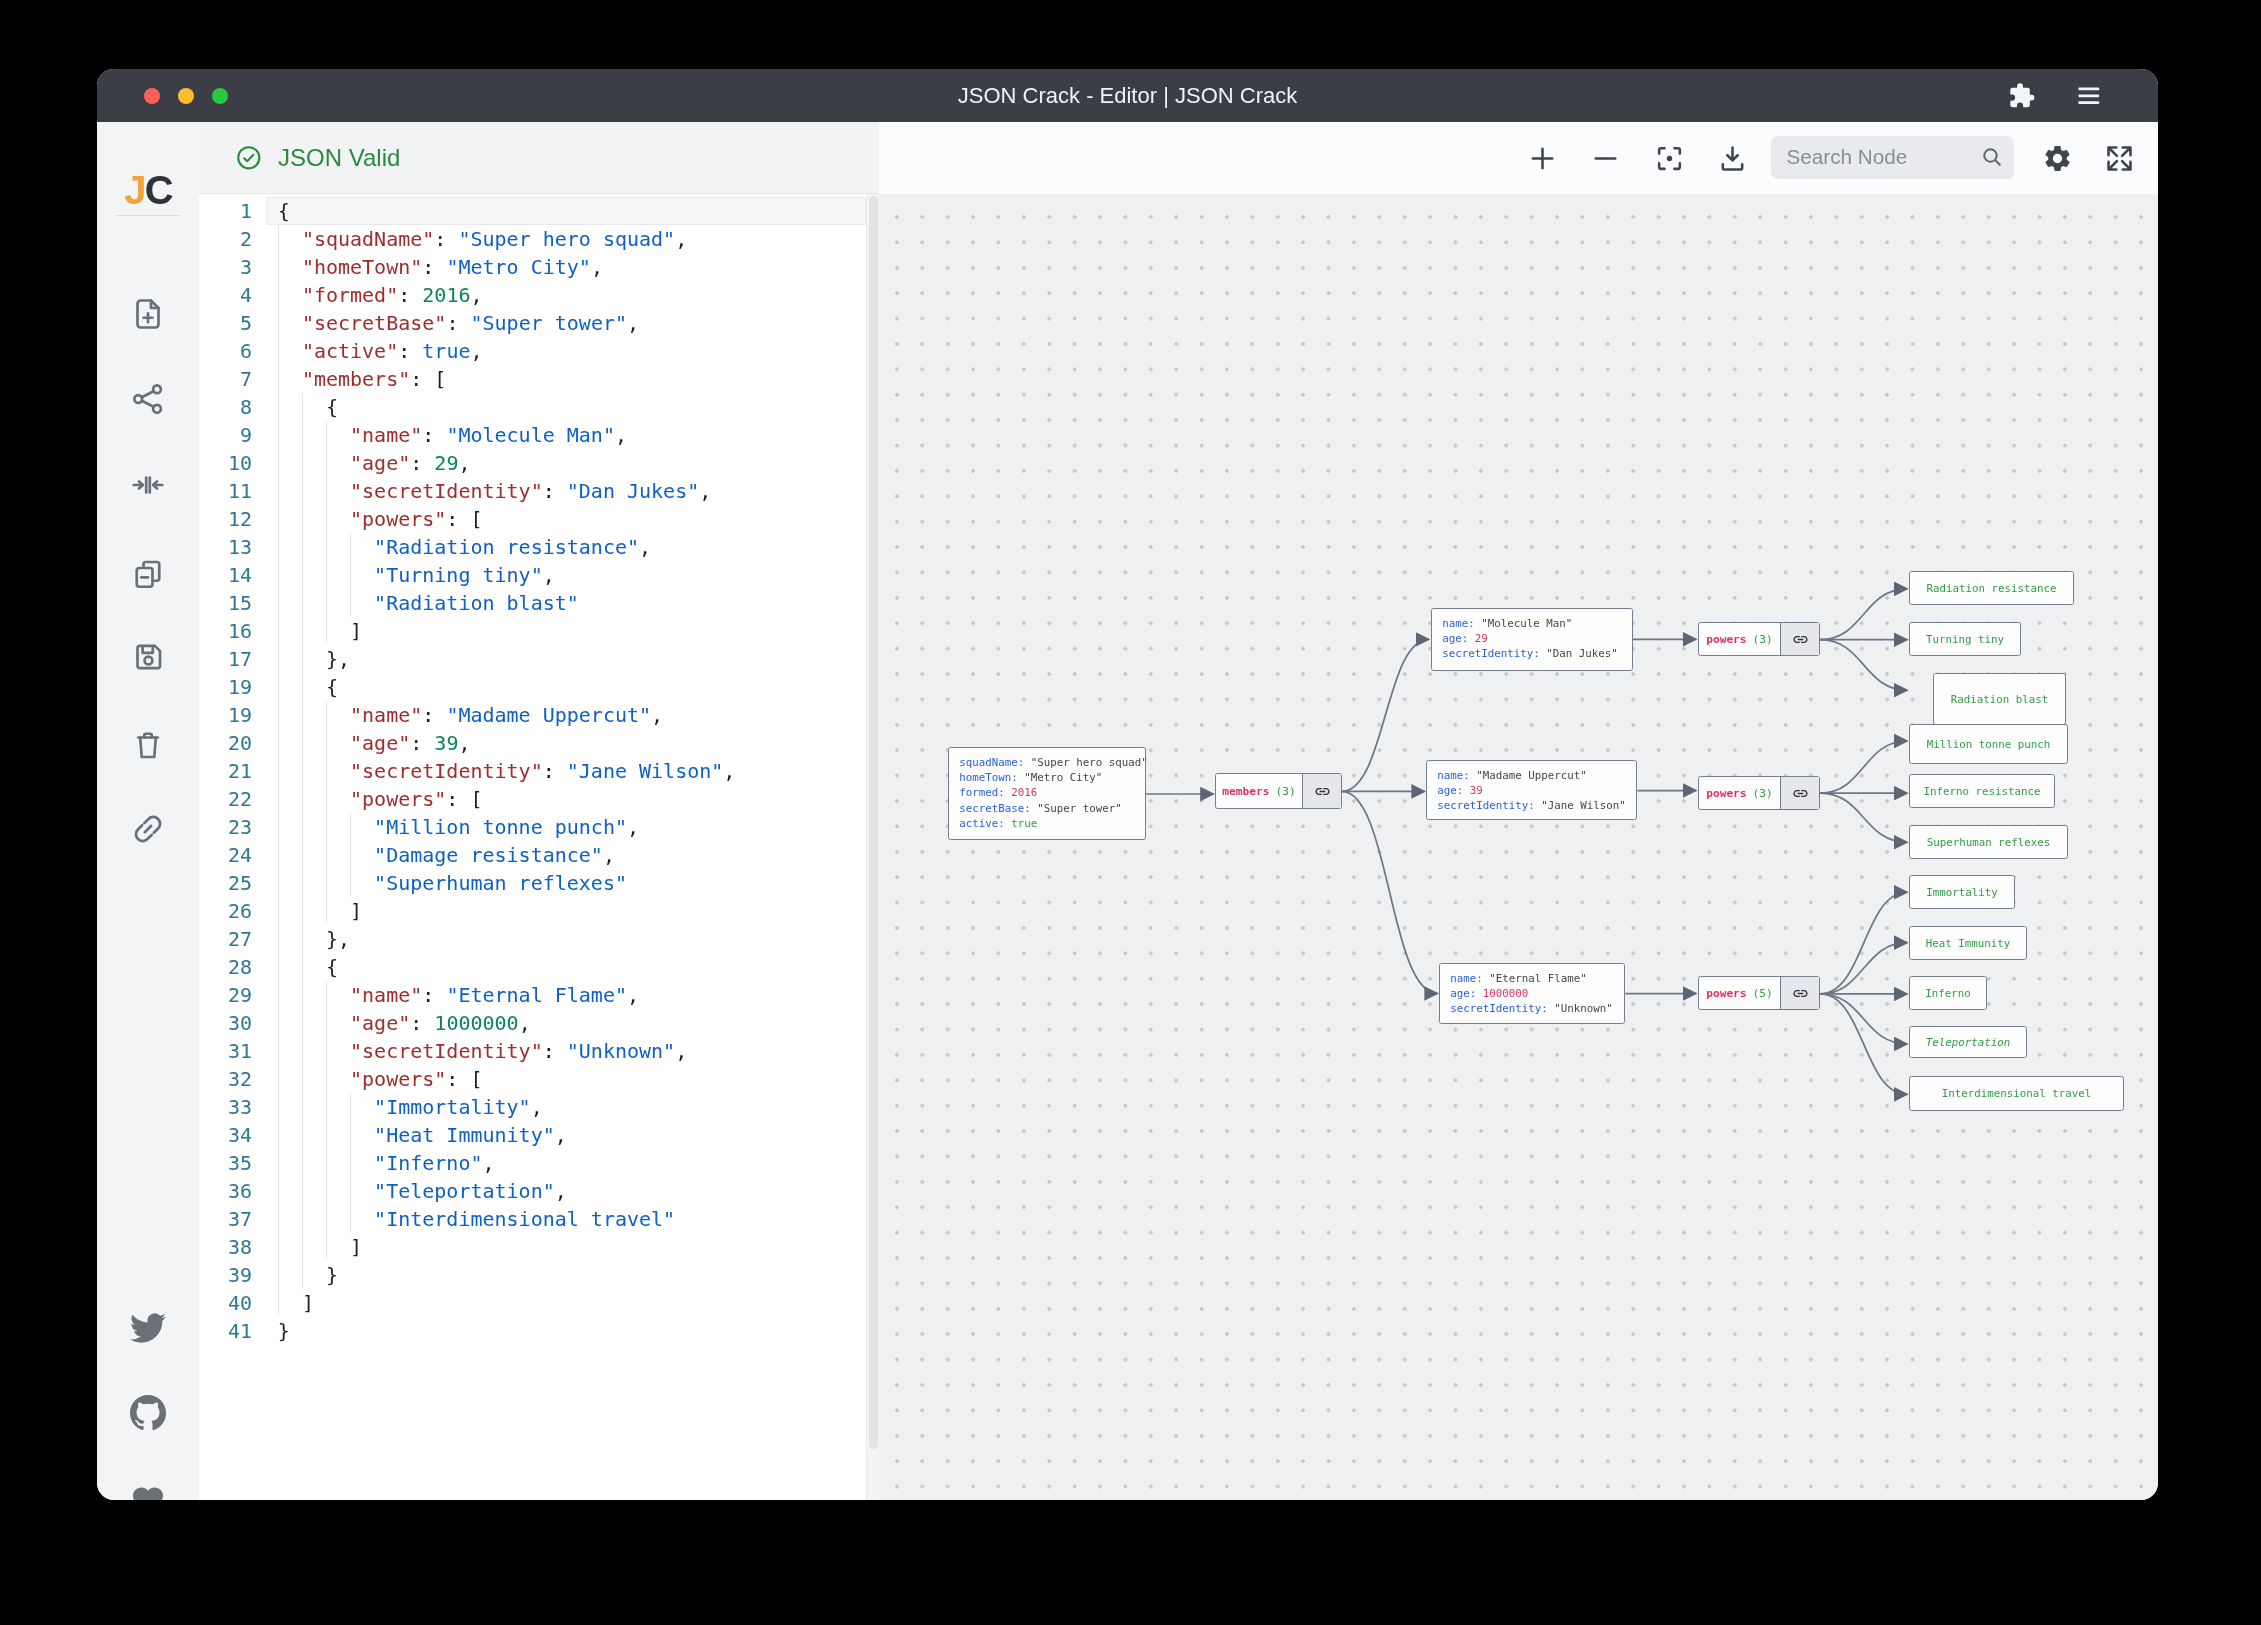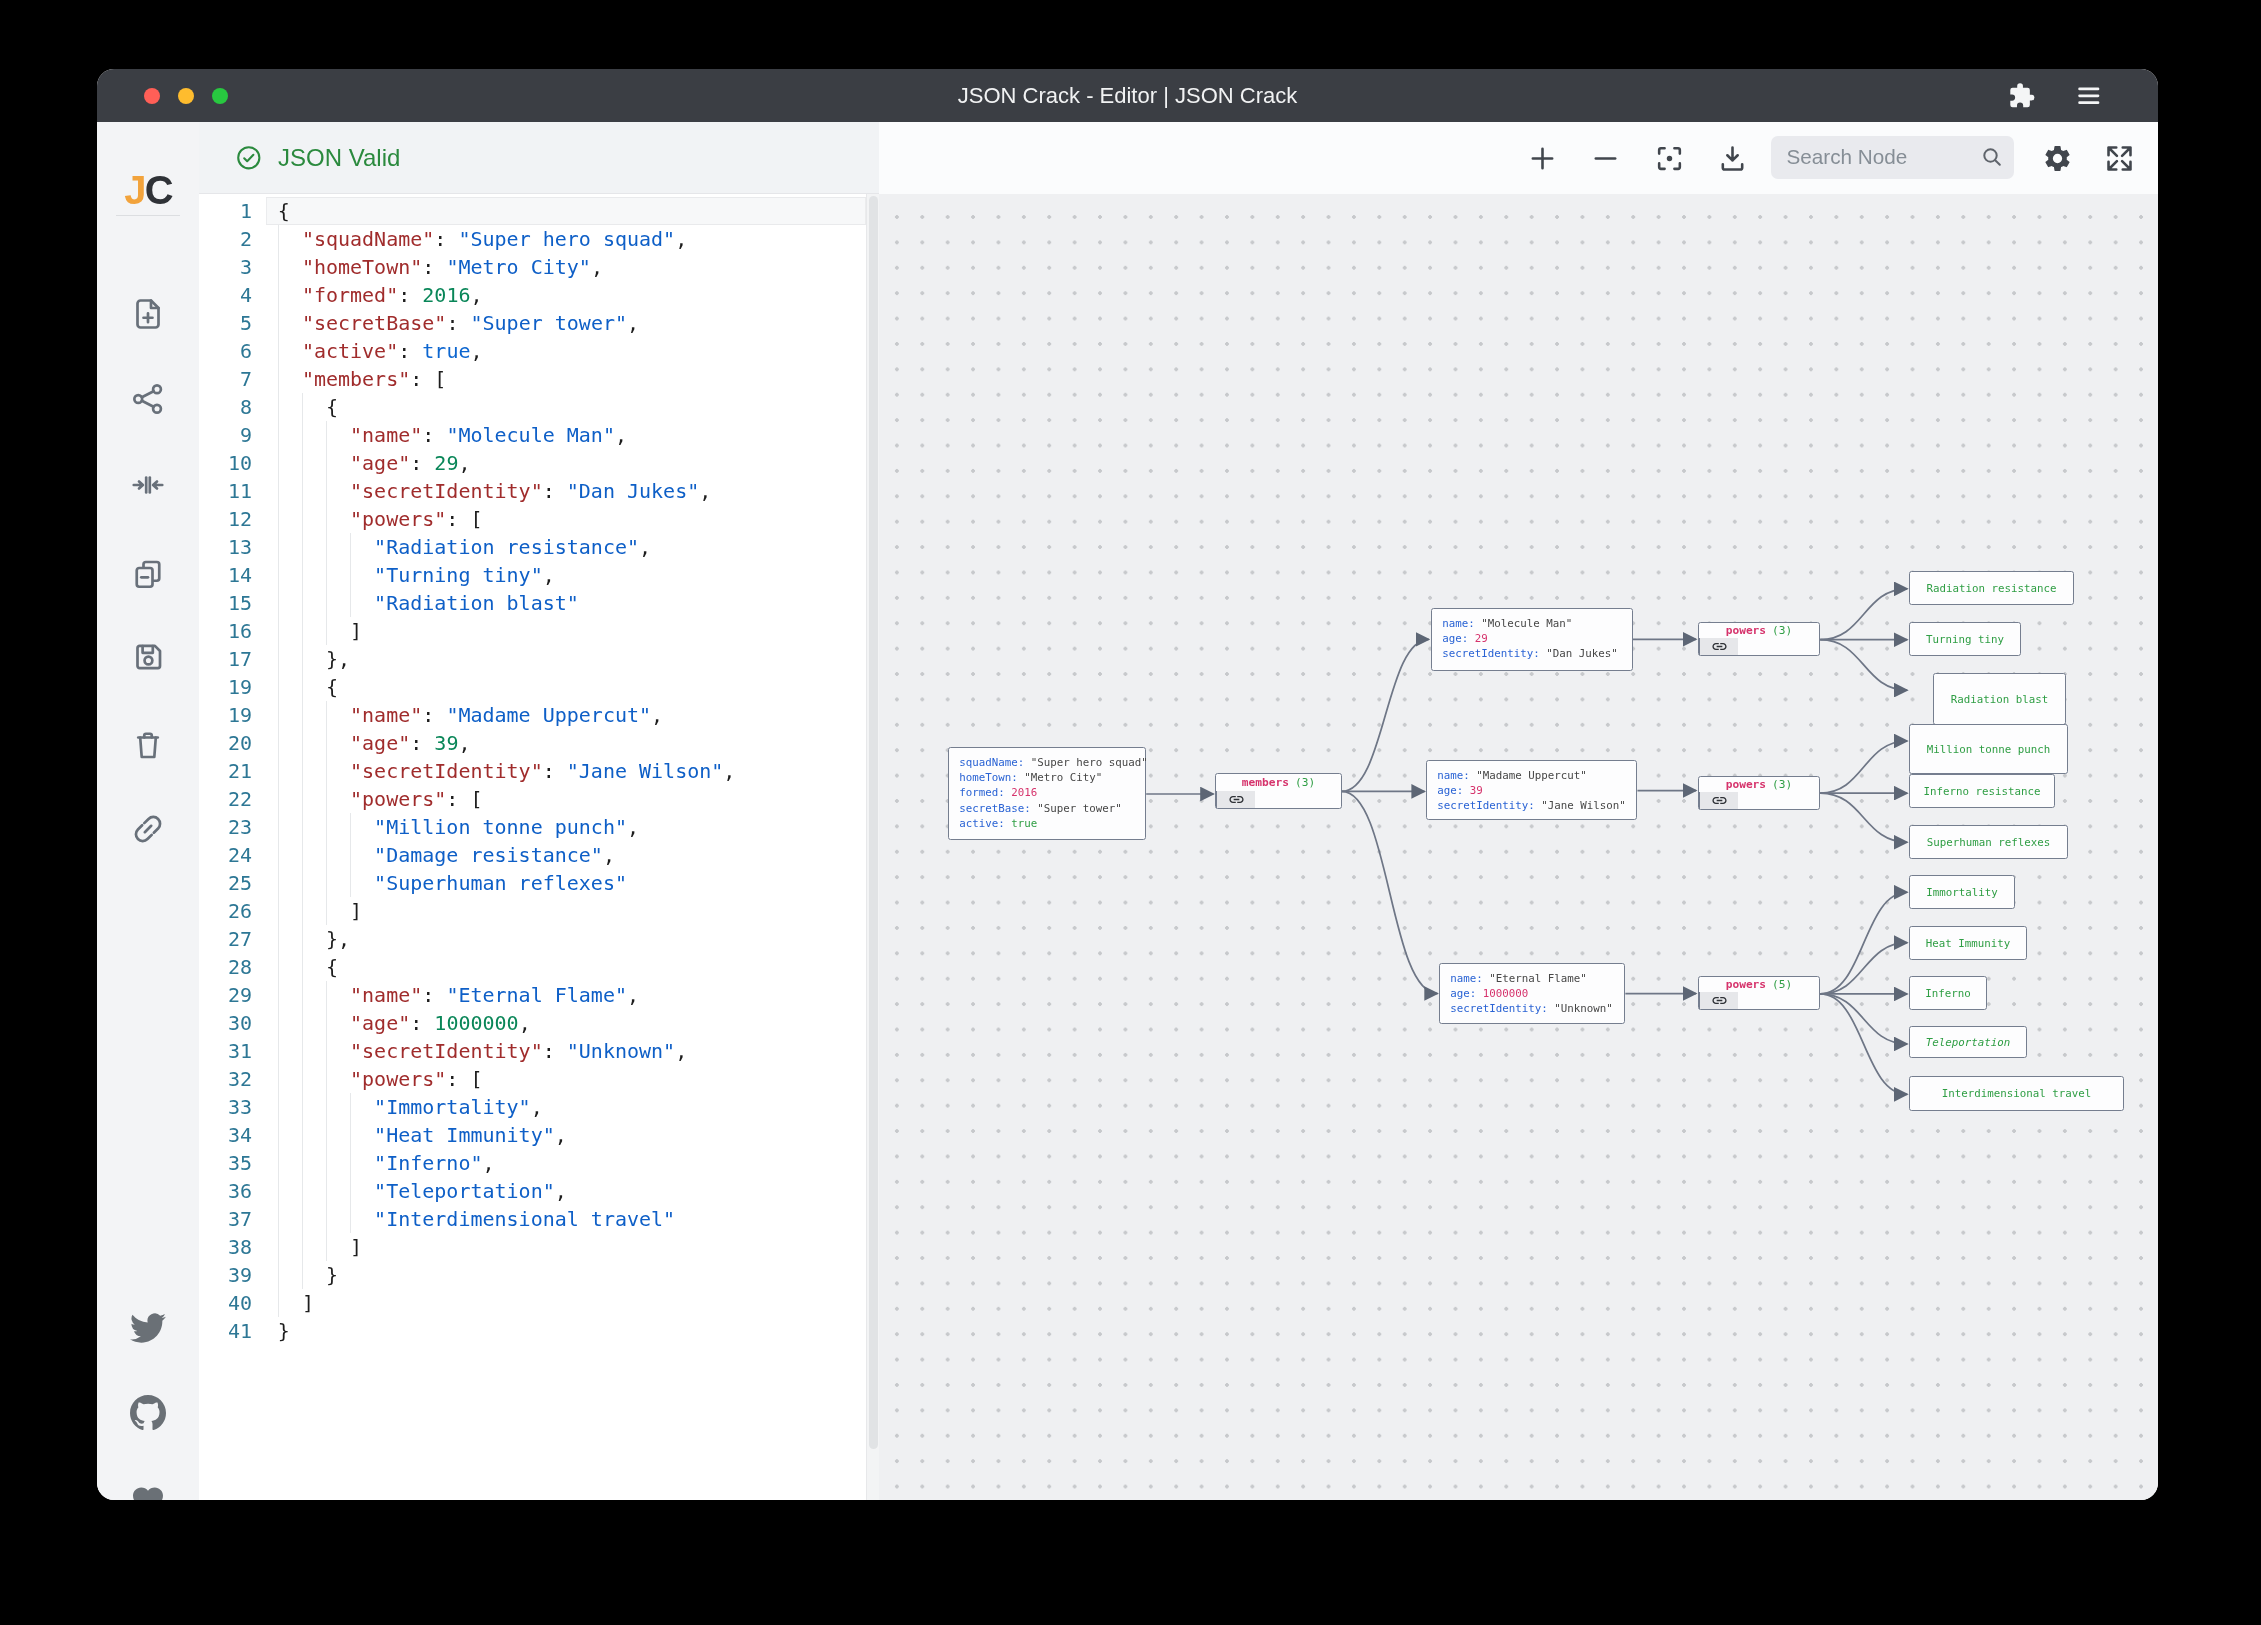--- a/index.html
+++ b/index.html
@@ -51,21 +51,21 @@
                 padding-left:15.5px;font-size:20.7px;color:#333;font-family:"Liberation Sans",sans-serif;box-sizing:border-box;}
   .search input::placeholder{color:#868e96;}
   .search .mag{position:absolute;right:10.3px;top:9.5px;width:24px;height:24px;}
   .canvas{position:absolute;left:0;right:0;top:72px;bottom:0;background:#eff0f2;
           background-image:radial-gradient(#c7c9cc 1.6px,transparent 2.1px);background-size:25.4px 25.4px;background-position:5.2px 10.3px;cursor:grab;}
   #edges{position:absolute;left:0;top:0;}
   .gnode{position:absolute;background:#fdfdfe;border:1.3px solid #757e8f;border-radius:2.6px;box-sizing:border-box;
          font-family:"DejaVu Sans Mono",monospace;cursor:pointer;}
   .gnode.obj{padding:6.9px 10.3px;font-size:10.8px;line-height:15.3px;white-space:pre;}
   .nk{color:#2a63d4;font-weight:normal;} .vs{color:#474747;} .vn{color:#d6336c;} .vb{color:#2f9e44;}
-  .gnode.parent{display:flex;align-items:stretch;font-size:11.2px;flex-direction:column;}
+  .gnode.parent{display:flex;align-items:stretch;font-size:11.2px;}
   .plabel{flex:1;display:flex;align-items:center;justify-content:center;gap:6px;font-weight:bold;}
   .pl{color:#d6336c;} .pc{color:#2f9e44;font-weight:normal;}
   .plink{width:38px;background:#e6e7ea;border-left:1.3px solid #757e8f;display:flex;align-items:center;justify-content:center;}
   .plink svg{width:17px;height:17px;fill:#2f3237;}
   .gnode.leaf{display:flex;align-items:center;justify-content:center;font-size:10.8px;color:#2f9e44;}
 </style>
 </head>
 <body>
 
 <div class="window">
@@ -333,21 +333,21 @@
           </div>
           <div class="gnode leaf" style="left: 1030px; top: 377px; width: 165px; height: 34px;">
             <span>Radiation resistance</span>
           </div>
           <div class="gnode leaf" style="left: 1030px; top: 428px; width: 112px; height: 34px;">
             <span>Turning tiny</span>
           </div>
           <div class="gnode leaf" style="left: 1054px; top: 479px; width: 133px; height: 52px;">
             <span>Radiation blast</span>
           </div>
-          <div class="gnode leaf" style="left: 1030px; top: 530px; width: 159px; height: 50px;">
+          <div class="gnode leaf" style="left: 1030px; top: 530px; width: 159px; height: 40px;">
             <span>Million tonne punch</span>
           </div>
           <div class="gnode leaf" style="left: 1030px; top: 580px; width: 146px; height: 34px;">
             <span>Inferno resistance</span>
           </div>
           <div class="gnode leaf" style="left: 1030px; top: 631px; width: 159px; height: 34px;">
             <span>Superhuman reflexes</span>
           </div>
           <div class="gnode leaf" style="left: 1030px; top: 681px; width: 106px; height: 34px;">
             <span>Immortality</span>

